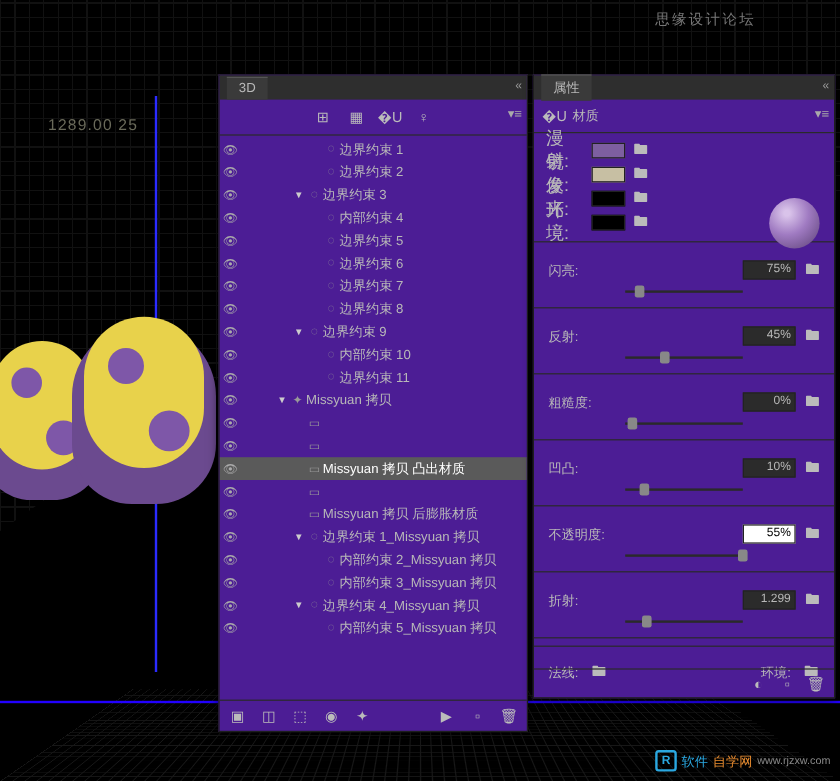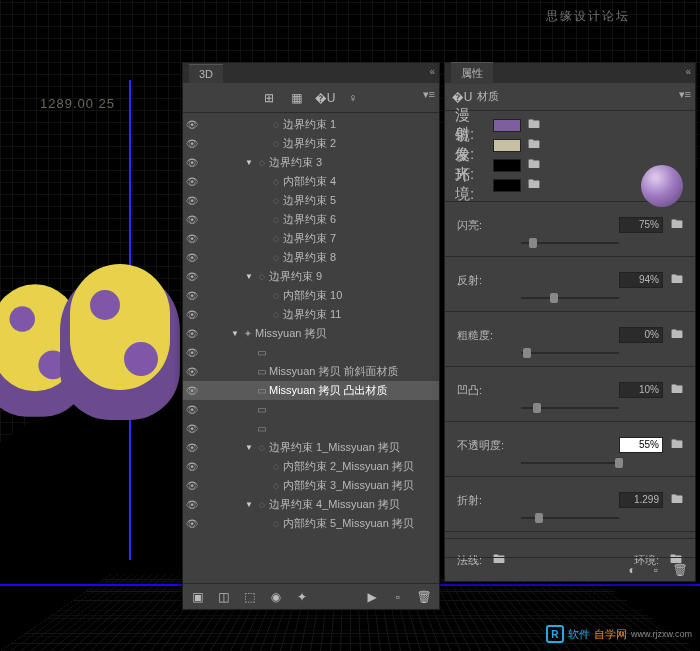--- a/index.html
+++ b/index.html
@@ -21,21 +21,21 @@
 .letter .top{position:absolute;left:10px;top:-6px;right:10px;bottom:30px;background:#e8d24b;border-radius:55px}
 .letter .hole1{position:absolute;left:30px;top:20px;width:30px;height:30px;border-radius:50%;background:#7e57a8}
 .letter .hole2{position:absolute;right:22px;bottom:44px;width:34px;height:34px;border-radius:50%;background:#7e57a8}
 .s1{left:5px;top:18px;transform:scale(.85)}
 .s2{left:90px;top:10px}
 .watermark-top{position:absolute;top:8px;right:70px;color:#777;font-size:12px;letter-spacing:2px}
 .watermark-br{position:absolute;bottom:8px;right:8px;display:flex;align-items:center;gap:4px}
 .watermark-br .logo{width:18px;height:18px;border:2px solid #2aa7e0;border-radius:3px;display:flex;align-items:center;justify-content:center;color:#2aa7e0;font-weight:bold;font-size:10px}
 .watermark-br span{font-size:11px}
 .watermark-br .bl{color:#2aa7e0}.watermark-br .or{color:#e78b2f}
-.panel{position:absolute;background:#404040;border:1px solid #1e1e1e;box-shadow:0 2px 8px rgba(0,0,0,.6)}
+.panel{position:absolute;background:#4c1d95;border:1px solid #1e1e1e;box-shadow:0 2px 8px rgba(0,0,0,.6)}
 .panel-header{height:20px;background:#2e2e2e;display:flex;align-items:center;padding:0 6px;position:relative}
 .tab{background:#3a3a3a;padding:3px 10px;border-top:1px solid #555;font-size:11px}
 .close-x{position:absolute;right:4px;top:3px;font-size:10px;color:#999}
 .menu-icn{position:absolute;right:4px;bottom:-18px;font-size:11px;color:#aaa}
 .panel-3d{left:182px;top:62px;width:258px;height:548px}
 .pnl-toolbar{height:30px;display:flex;align-items:center;justify-content:center;gap:14px;border-bottom:1px solid #2a2a2a}
 .icn{width:14px;height:14px;display:inline-flex;align-items:center;justify-content:center;color:#bbb;font-size:12px}
 .tree{height:456px;overflow:hidden;padding-top:2px}
 .row{height:19px;display:flex;align-items:center;position:relative}
 .eye{width:18px;text-align:center;color:#aaa;font-size:10px}
@@ -208,21 +208,20 @@
         <span class="indent" style="width:28px"></span>
         <span class="tw"></span>
         <span class="ricon">▭</span>
       </div>
       <div class="row">
         <span class="eye">👁</span>
         <span class="lock"></span>
         <span class="indent" style="width:28px"></span>
         <span class="tw"></span>
         <span class="ricon">▭</span>
-        <span class="rlabel">Missyuan 拷贝 前斜面材质</span>
       </div>
       <div class="row sel">
         <span class="eye">👁</span>
         <span class="lock"></span>
         <span class="indent" style="width:28px"></span>
         <span class="tw"></span>
         <span class="ricon">▭</span>
         <span class="rlabel">Missyuan 拷贝 凸出材质</span>
       </div>
       <div class="row">
@@ -231,20 +230,21 @@
         <span class="indent" style="width:28px"></span>
         <span class="tw"></span>
         <span class="ricon">▭</span>
       </div>
       <div class="row">
         <span class="eye">👁</span>
         <span class="lock"></span>
         <span class="indent" style="width:28px"></span>
         <span class="tw"></span>
         <span class="ricon">▭</span>
+        <span class="rlabel">Missyuan 拷贝 后膨胀材质</span>
       </div>
       <div class="row">
         <span class="eye">👁</span>
         <span class="lock"></span>
         <span class="indent" style="width:28px"></span>
         <span class="tw">▼</span>
         <span class="ricon">◌</span>
         <span class="rlabel">边界约束 1_Missyuan 拷贝</span>
       </div>
       <div class="row">
@@ -339,21 +339,21 @@
         <div class="sl-track">
           <div class="sl-line"></div>
           <div class="sl-thumb" style="left:8%"></div>
         </div>
         <span style="width:56px"></span>
       </div>
       <div class="divider"></div>
       <div class="slider-block">
         <span class="sl-label">反射:</span>
         <span style="flex:1"></span>
-        <span class="valbox">94%</span>
+        <span class="valbox">45%</span>
         <span class="icn" style="width:12px">🖿</span>
       </div>
       <div class="slider-block" style="height: 14px; padding-top: 0px;">
         <span class="sl-label"></span>
         <div class="sl-track">
           <div class="sl-line"></div>
           <div class="sl-thumb" style="left:30%"></div>
         </div>
         <span style="width:56px"></span>
       </div>

